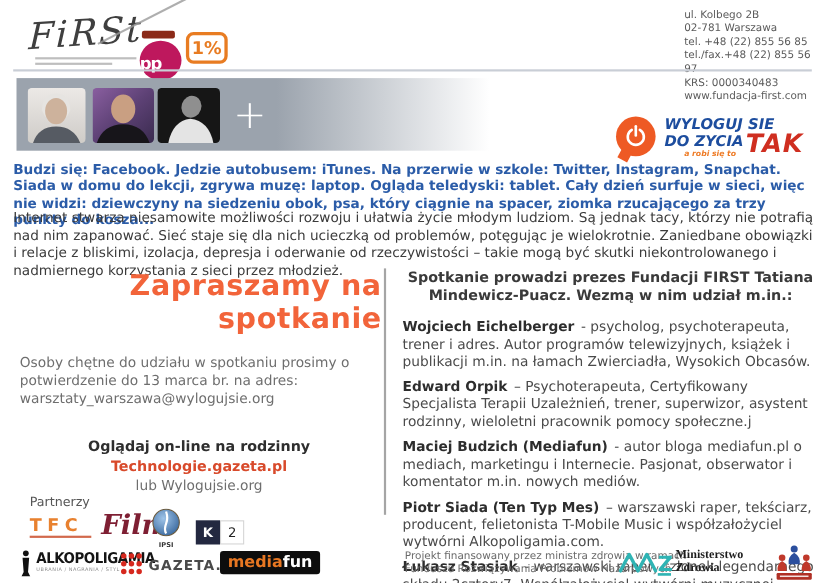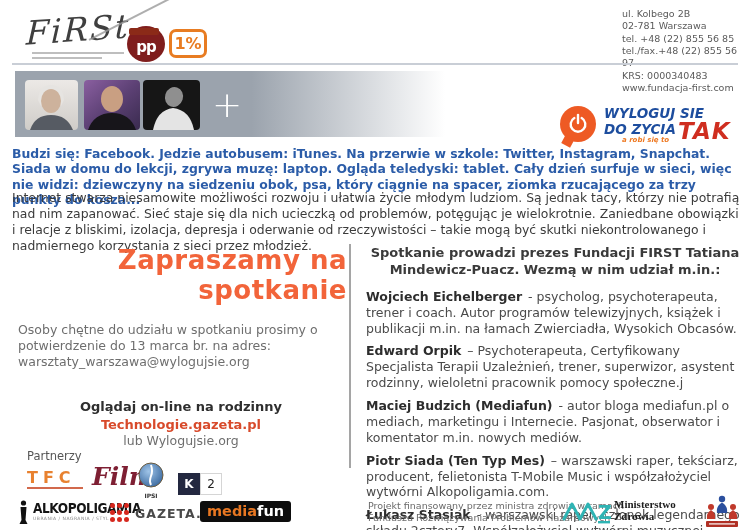--- a/index.html
+++ b/index.html
@@ -7,21 +7,21 @@
   .page { position:relative; width:750px; height:530px; background:#ffffff; overflow:hidden; }
 
   
   .first-logo { position:absolute; left:26px; top:10px; width:110px; height:50px; }
   .first-logo-text { font-family:"DejaVu Serif","Liberation Serif",serif; font-style:italic; font-size:33px; color:#3f3f3f; letter-spacing:2px; transform:rotate(-4deg) skewX(-6deg); display:inline-block; }
   .pencil-stroke { position:absolute; left:58px; top:8px; width:92px; height:2px; background:#9a9a9a; transform:rotate(-27deg); opacity:.8; }
   .logo-subline { position:absolute; left:6px; height:2px; background:#a8a8a8; opacity:.75; }
   .logo-subline.l1 { top:42px; width:92px; }
   .logo-subline.l2 { top:47px; width:70px; }
 
-  .opp-circle { position:absolute; left:127px; top:26px; width:38px; height:36px; background:#7f1d1d; border-radius:50%; display:flex; align-items:center; justify-content:center; }
+  .opp-circle { position:absolute; left:127px; top:37px; width:38px; height:36px; background:#be185d; border-radius:50%; display:flex; align-items:center; }
   .opp-banner { position:absolute; left:129px; top:28px; width:30px; height:7px; background:#8b2a18; border-radius:2px; }
   .opp-pp { color:#ffffff; font-weight:bold; font-size:15px; margin-top:6px; letter-spacing:-1px; }
   .one-pct { position:absolute; left:169px; top:29px; width:38px; height:29px; border:3px solid #e87c22; border-radius:7px; background:#fff; display:flex; align-items:center; justify-content:center; font-weight:800; font-size:16px; color:#e87c22; }
 
   .contact { position:absolute; left:622px; top:8px; font-size:9.5px; line-height:1.3; color:#5a5a5a; }
 
   .header-rule { position:absolute; left:12px; top:63px; width:726px; height:2px; background:#c9ced6; }
 
   
   .band { position:absolute; left:15px; top:71px; width:430px; height:66px; background:linear-gradient(to right,#9ba3ad 0%,#9ba3ad 55%,rgba(155,163,173,0) 100%); }
@@ -232,21 +232,21 @@
     <span class="mf-media">media</span><span class="mf-fun">fun</span>
   </div>
 
   <div class="divider"></div>
 
   <div class="right-col">
     <div class="r-intro">Spotkanie prowadzi prezes Fundacji FIRST Tatiana Mindewicz-Puacz. Wezmą w nim udział m.in.:</div>
 
     <div class="speaker">
       <span class="sp-name">Wojciech Eichelberger</span>
-      <span class="sp-desc">- psycholog, psychoterapeuta, trener i coach. Autor programów telewizyjnych, książek i publikacji m.in. na łamach Zwierciadła, Wysokich Obcasów.</span>
+      <span class="sp-desc">- psycholog, psychoterapeuta, trener i adres. Autor programów telewizyjnych, książek i publikacji m.in. na łamach Zwierciadła, Wysokich Obcasów.</span>
     </div>
     <div class="speaker">
       <span class="sp-name">Edward Orpik</span>
       <span class="sp-desc">– Psychoterapeuta, Certyfikowany Specjalista Terapii Uzależnień, trener, superwizor, asystent rodzinny, wieloletni pracownik pomocy społeczne.j</span>
     </div>
     <div class="speaker">
       <span class="sp-name">Maciej Budzich (Mediafun)</span>
       <span class="sp-desc">- autor bloga mediafun.pl o mediach, marketingu i Internecie. Pasjonat, obserwator i komentator m.in. nowych mediów.</span>
     </div>
     <div class="speaker">

